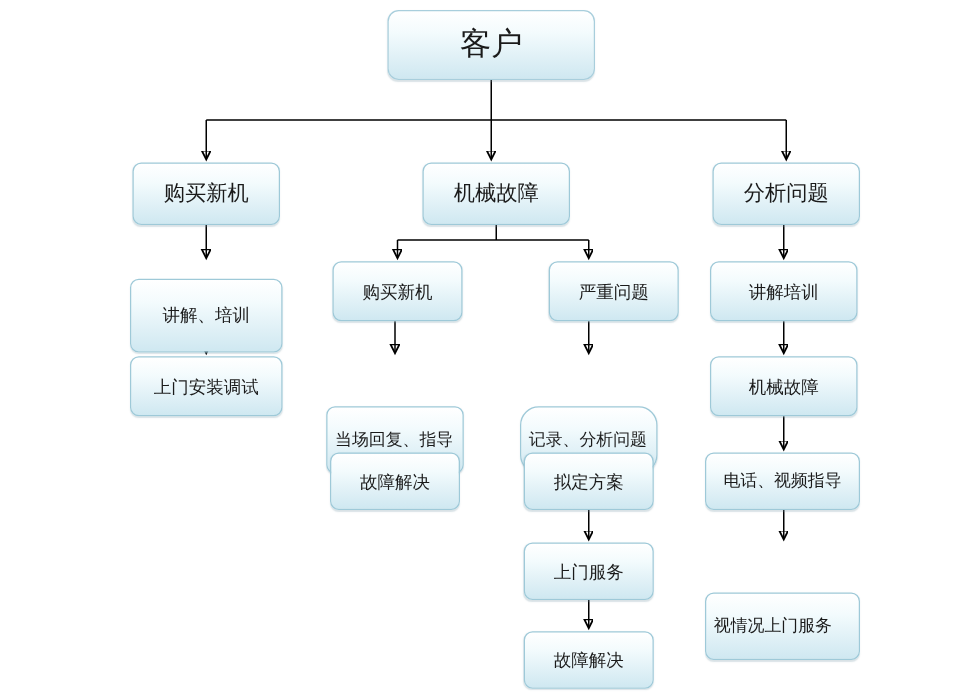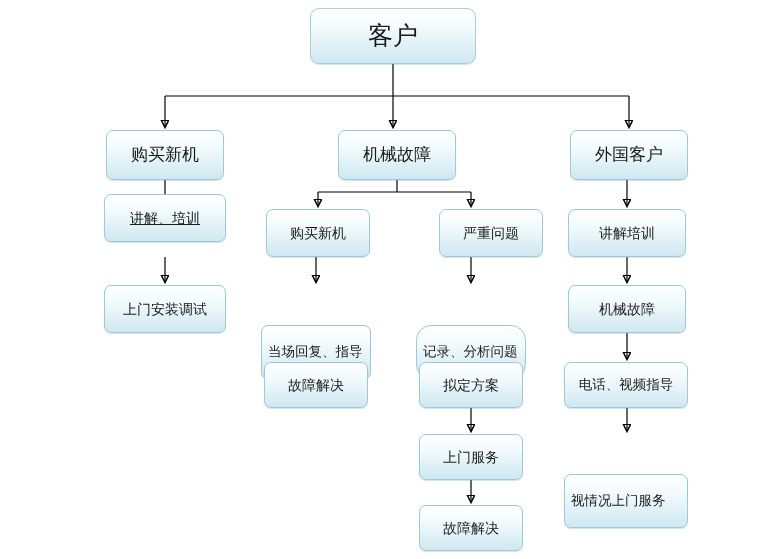--- a/index.html
+++ b/index.html
@@ -113,24 +113,24 @@
 
   <div class="node node-l1" style="left:106px;top:130px;width:118px;height:50px;">
     <span>购买新机</span>
   </div>
 
   <div class="node node-l1" style="left:338px;top:130px;width:118px;height:50px;">
     <span>机械故障</span>
   </div>
 
   <div class="node node-l1" style="left:570px;top:130px;width:118px;height:50px;">
-    <span>外国客户</span>
+    <span>分析问题</span>
   </div>
 
-  <div class="node node-l2" style="left:104px;top:194px;width:122px;height:48px;text-decoration:underline;">
+  <div class="node node-l2" style="left:104px;top:223px;width:122px;height:59px;">
     <span>讲解、培训</span>
   </div>
 
   <div class="node node-l2" style="left:104px;top:285px;width:122px;height:48px;">
     <span>上门安装调试</span>
   </div>
 
   <div class="node node-l2" style="left:266px;top:209px;width:104px;height:48px;">
     <span>购买新机</span>
   </div>

